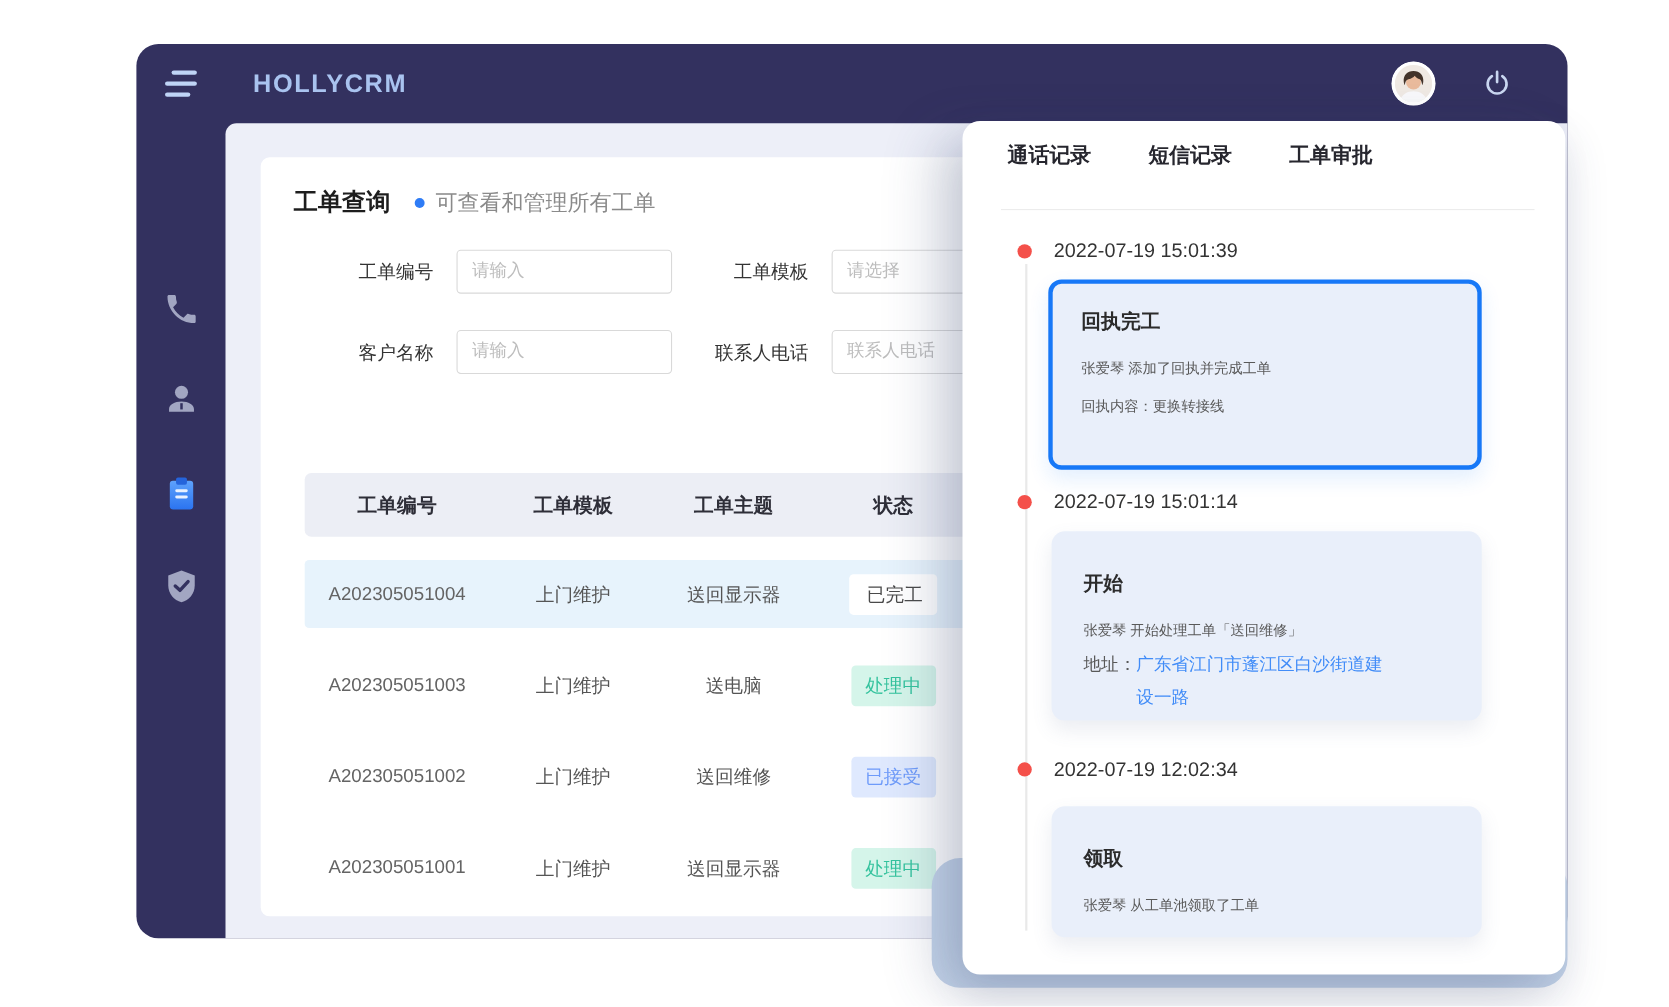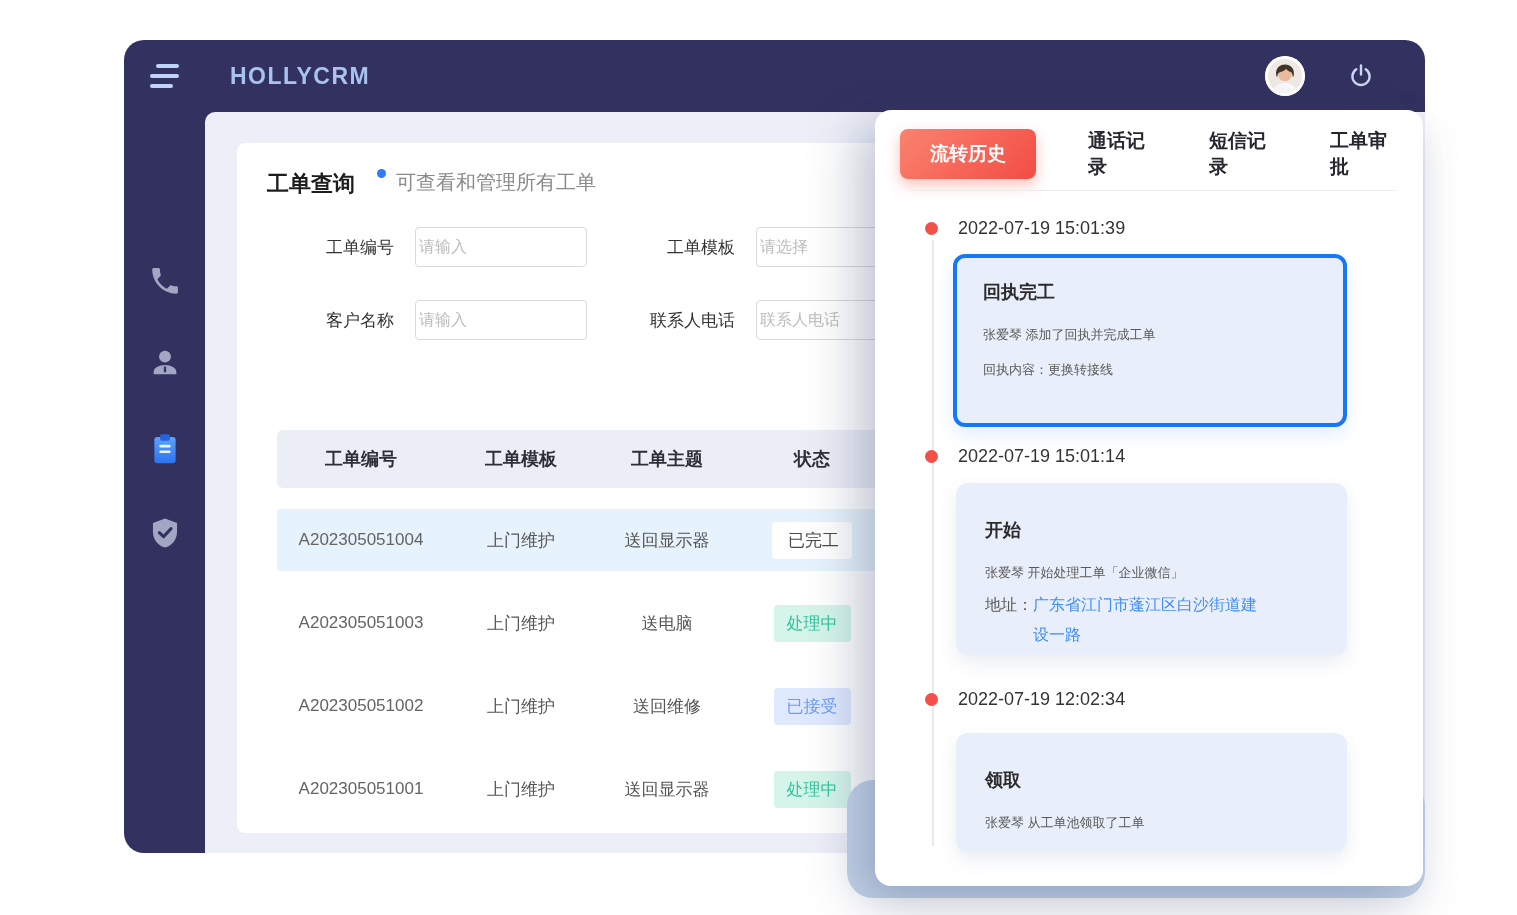--- a/index.html
+++ b/index.html
@@ -27,32 +27,32 @@
   .side-item.phone { top:152px; }
   .side-item.contacts { top:234px; }
   .side-item.workorders { top:320px; }
   .side-item.security { top:404px; }
 
   
   .content { position:absolute; left:81px; top:72px; right:0; bottom:0; background:#EDEFF8;
              border-radius:10px 0 18px 0; }
   .card { position:absolute; left:32px; top:31px; width:1158px; height:690px; background:#ffffff; border-radius:8px; }
 
-  .title-row { position:absolute; left:30px; top:26px; display:flex; align-items:flex-start; }
+  .title-row { position:absolute; left:30px; top:26px; display:flex; align-items:center; }
   .page-title { font-size:22px; font-weight:bold; color:#1d1d1d; }
   .title-dot { width:9px; height:9px; border-radius:50%; background:#2E7CF6; margin-left:22px; margin-right:10px; }
   .page-subtitle { font-size:20px; color:#8A8A8A; }
 
   .fgroup { position:absolute; display:flex; align-items:center; }
   .fgroup .flabel { font-size:17px; color:#333; text-align:right; margin-right:21px; }
   .fg-r1c1 { left:47px;  top:84px;  } .fg-r1c1 .flabel { width:110px; }
   .fg-r1c2 { left:374px; top:84px;  } .fg-r1c2 .flabel { width:124px; }
   .fg-r2c1 { left:47px;  top:157px; } .fg-r2c1 .flabel { width:110px; }
   .fg-r2c2 { left:374px; top:157px; } .fg-r2c2 .flabel { width:124px; }
-  .finput { width:172px; height:40px; border:1px solid #D9D9D9; border-radius:4px; padding:0 3px;
+  .finput { width:196px; height:40px; border:1px solid #D9D9D9; border-radius:4px; padding:0 13px;
             font-size:16px; color:#333; background:#fff; outline:none; font-family:inherit; }
   .finput::placeholder { color:#BDBDBD; }
 
   
   .table { position:absolute; left:40px; top:287px; width:1118px; }
   .trow { display:flex; align-items:center; height:58px; }
   .thead { background:#ECEEF5; border-radius:6px; }
   .thead .tcell { font-size:18px; font-weight:600; color:#2E2E38; }
   .tbody-row { height:62px; margin-top:21px; border-radius:4px; cursor:pointer; }
   .tbody-row.hl { background:#E7F3FC; }
@@ -248,42 +248,41 @@
 
       </div>
     </div>
   </div>
 
   <div class="panel-backing"></div>
 
   <div class="panel">
 
     <div class="tabs">
-      <div class="tab-active">流转历史</div>
       <div class="tab">通话记录</div>
       <div class="tab">短信记录</div>
       <div class="tab">工单审批</div>
     </div>
     <div class="tabs-divider"></div>
 
     <div class="tl-line"></div>
 
     <div class="tl-dot dot1"></div>
     <div class="tl-time time1">2022-07-19 15:01:39</div>
     <div class="tl-card selected card1">
       <div class="tl-title">回执完工</div>
       <div class="tl-text">张爱琴 添加了回执并完成工单</div>
       <div class="tl-text">回执内容：更换转接线</div>
     </div>
 
     <div class="tl-dot dot2"></div>
     <div class="tl-time time2">2022-07-19 15:01:14</div>
     <div class="tl-card card2">
       <div class="tl-title">开始</div>
-      <div class="tl-text">张爱琴 开始处理工单「企业微信」</div>
+      <div class="tl-text">张爱琴 开始处理工单「送回维修」</div>
       <div class="addr-row">
         <span class="addr-label">地址：</span>
         <span class="addr-link">广东省江门市蓬江区白沙街道建设一路</span>
       </div>
     </div>
 
     <div class="tl-dot dot3"></div>
     <div class="tl-time time3">2022-07-19 12:02:34</div>
     <div class="tl-card card3">
       <div class="tl-title">领取</div>

